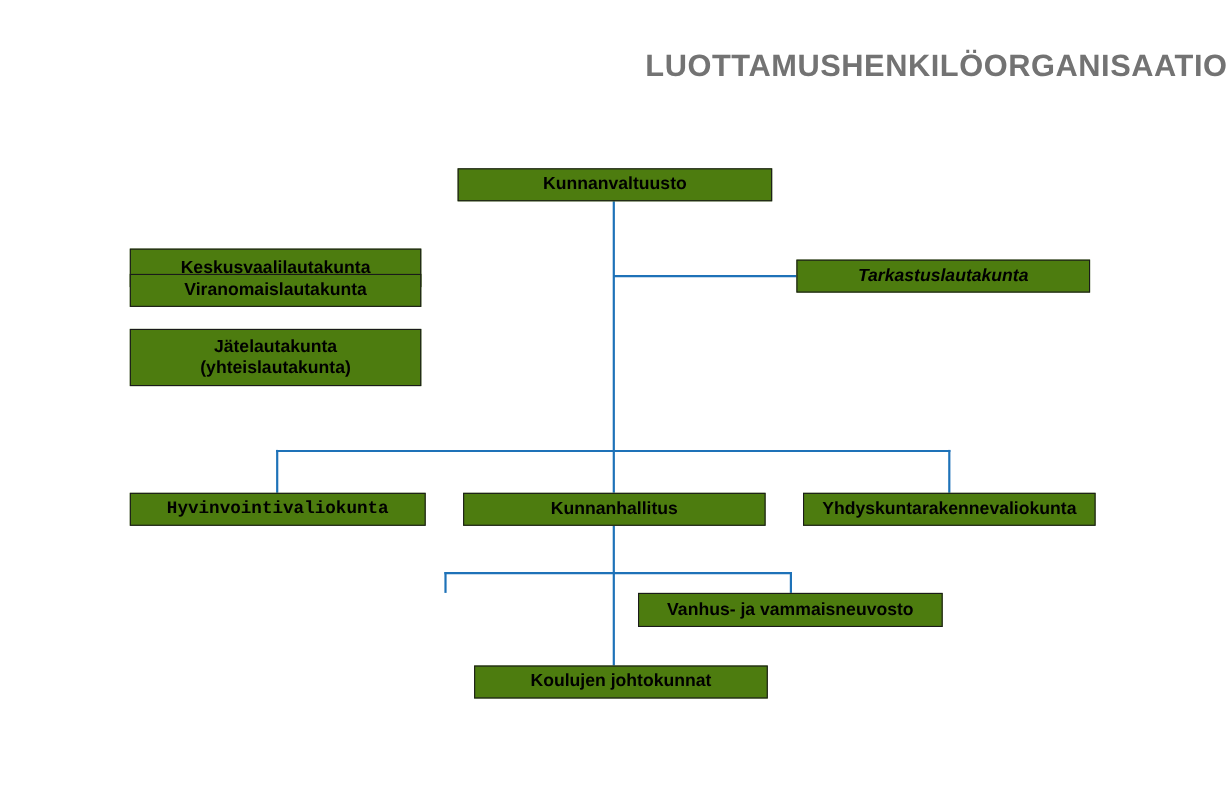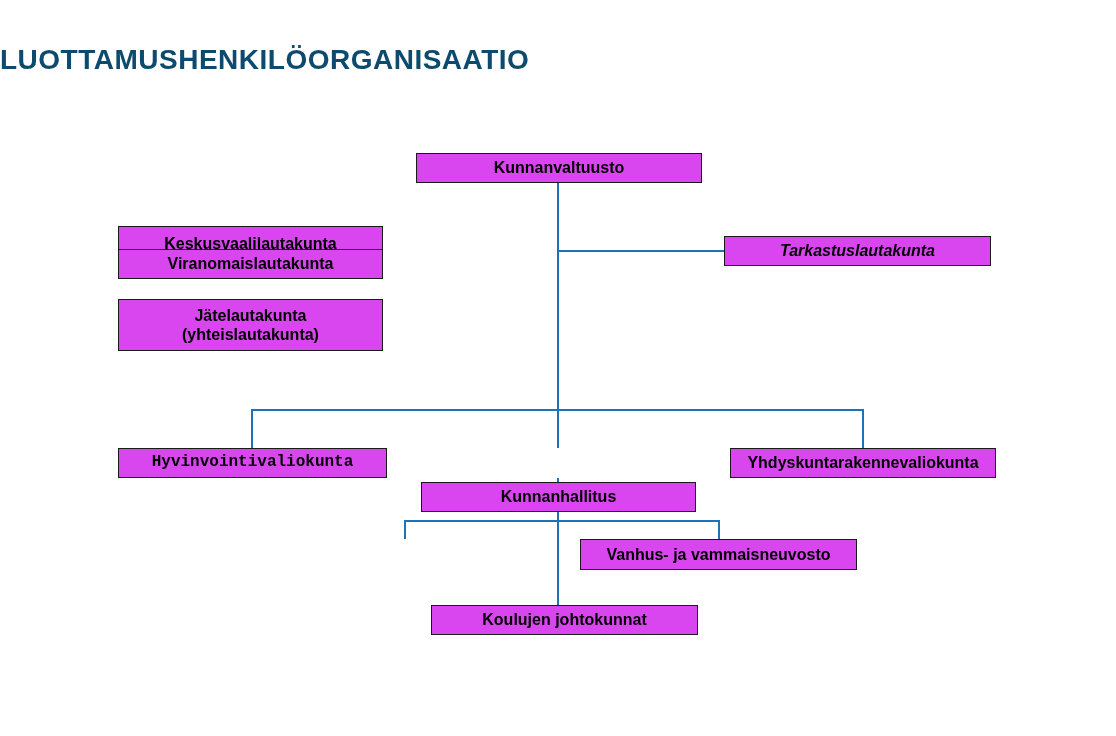--- a/index.html
+++ b/index.html
@@ -13,62 +13,62 @@
     width: 1116px;
     height: 736px;
     background: #ffffff;
     overflow: hidden;
   }
   .chart-title {
     position: absolute;
     left: 0;
     top: 44px;
     width: 1116px;
-    text-align: left;
+    text-align: right;
     font-size: 28px;
     font-weight: 700;
-    color: #0c4a6e;
+    color: #737373;
     letter-spacing: 0.5px;
   }
   .edges-layer {
     position: absolute;
     left: 0;
     top: 0;
     width: 1116px;
     height: 736px;
   }
   .edges-layer line {
     stroke: #1e72b8;
     stroke-width: 2;
   }
   .node {
     position: absolute;
     box-sizing: border-box;
-    background: #d946ef;
+    background: #4d7c0f;
     border: 1px solid #1a1a1a;
     display: flex;
     align-items: center;
     justify-content: center;
     text-align: center;
   }
   .node-label {
     font-size: 16px;
     font-weight: 700;
     color: #000000;
     line-height: 1.2;
     white-space: pre-line;
   }
   
   .n-kunnanvaltuusto        { left: 416px; top: 153px; width: 286px; height: 30px; }
   .n-keskusvaalilautakunta  { left: 118px; top: 226px; width: 265px; height: 35px; }
   .n-viranomaislautakunta   { left: 118px; top: 249px; width: 265px; height: 30px; justify-content: center; }
   .n-jatelautakunta         { left: 118px; top: 299px; width: 265px; height: 52px; }
   .n-tarkastuslautakunta    { left: 724px; top: 236px; width: 267px; height: 30px; font-style: italic; }
   .n-hyvinvointivaliokunta  { left: 118px; top: 448px; width: 269px; height: 30px; font-family: Liberation Mono, monospace; }
-  .n-kunnanhallitus         { left: 421px; top: 448px; width: 275px; height: 30px; margin-top: 34px; }
+  .n-kunnanhallitus         { left: 421px; top: 448px; width: 275px; height: 30px; }
   .n-yhdyskuntarakennevaliokunta { left: 730px; top: 448px; width: 266px; height: 30px; }
   .n-nuorisovaltuusto       { left: 267px; top: 539px; width: 276px; height: 31px; }
   .n-vanhus                 { left: 580px; top: 539px; width: 277px; height: 31px; }
   .n-koulujen               { left: 431px; top: 605px; width: 267px; height: 30px; }
 </style>
 </head>
 <body>
 
 <div class="canvas">
 

